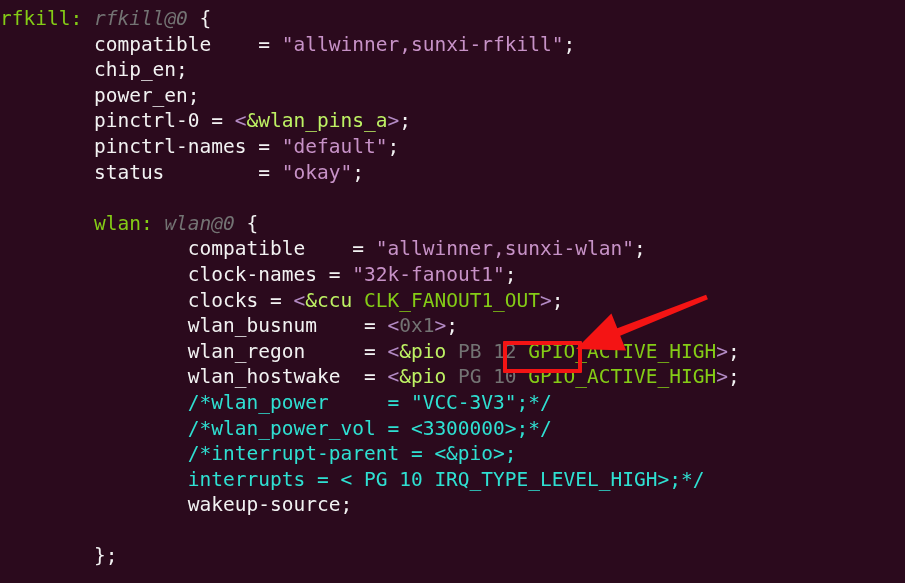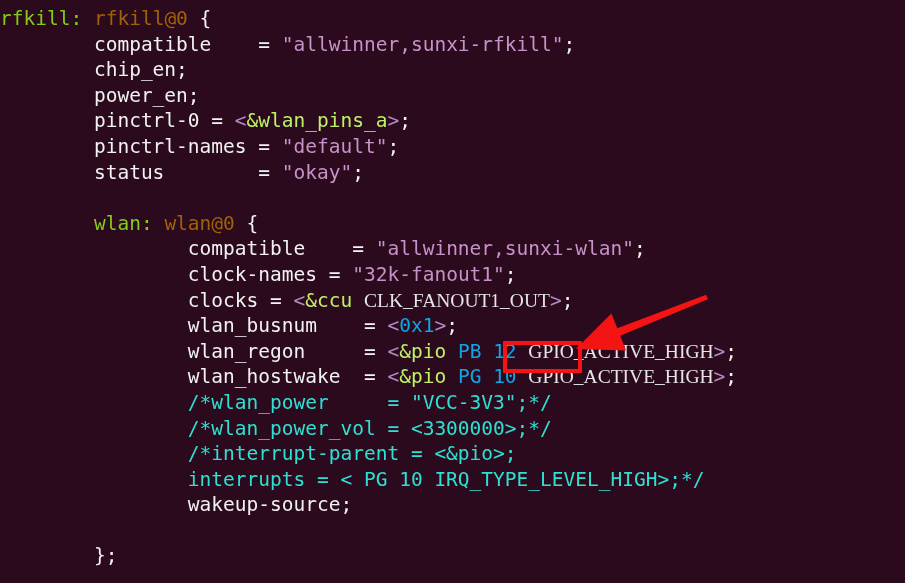--- a/index.html
+++ b/index.html
@@ -36,28 +36,28 @@
     white-space: pre;
     -webkit-font-smoothing: antialiased;
   }
   .ln {
     display: block;
     height: 25.6px;
     white-space: pre;
   }
   
   .t-label   { color: #84cc16; }   
-  .t-node    { color: #a16207; }   
+  .t-node    { color: #737373; font-style: italic; }   
   .t-prop    { color: #f2f2f2; margin-top: 20px; }   
   .t-punct   { color: #f2f2f2; }   
   .t-string  { color: #c792c7; }   
-  .t-macro   { color: #e5e5e5; font-family: Liberation Serif, serif; }   
+  .t-macro   { color: #84cc16; }   
   .t-ref     { color: #bef264; }   
   .t-angle   { color: #b38ac4; }   
-  .t-num     { color: #0ea5e9; }   
+  .t-num     { color: #737373; }   
   .t-comment { color: #2fe0d2; }   
 
   
   #overlay {
     position: absolute;
     left: 0; top: 0;
     width: 905px; height: 583px;
     pointer-events: none;
   }
   #hl-box {

